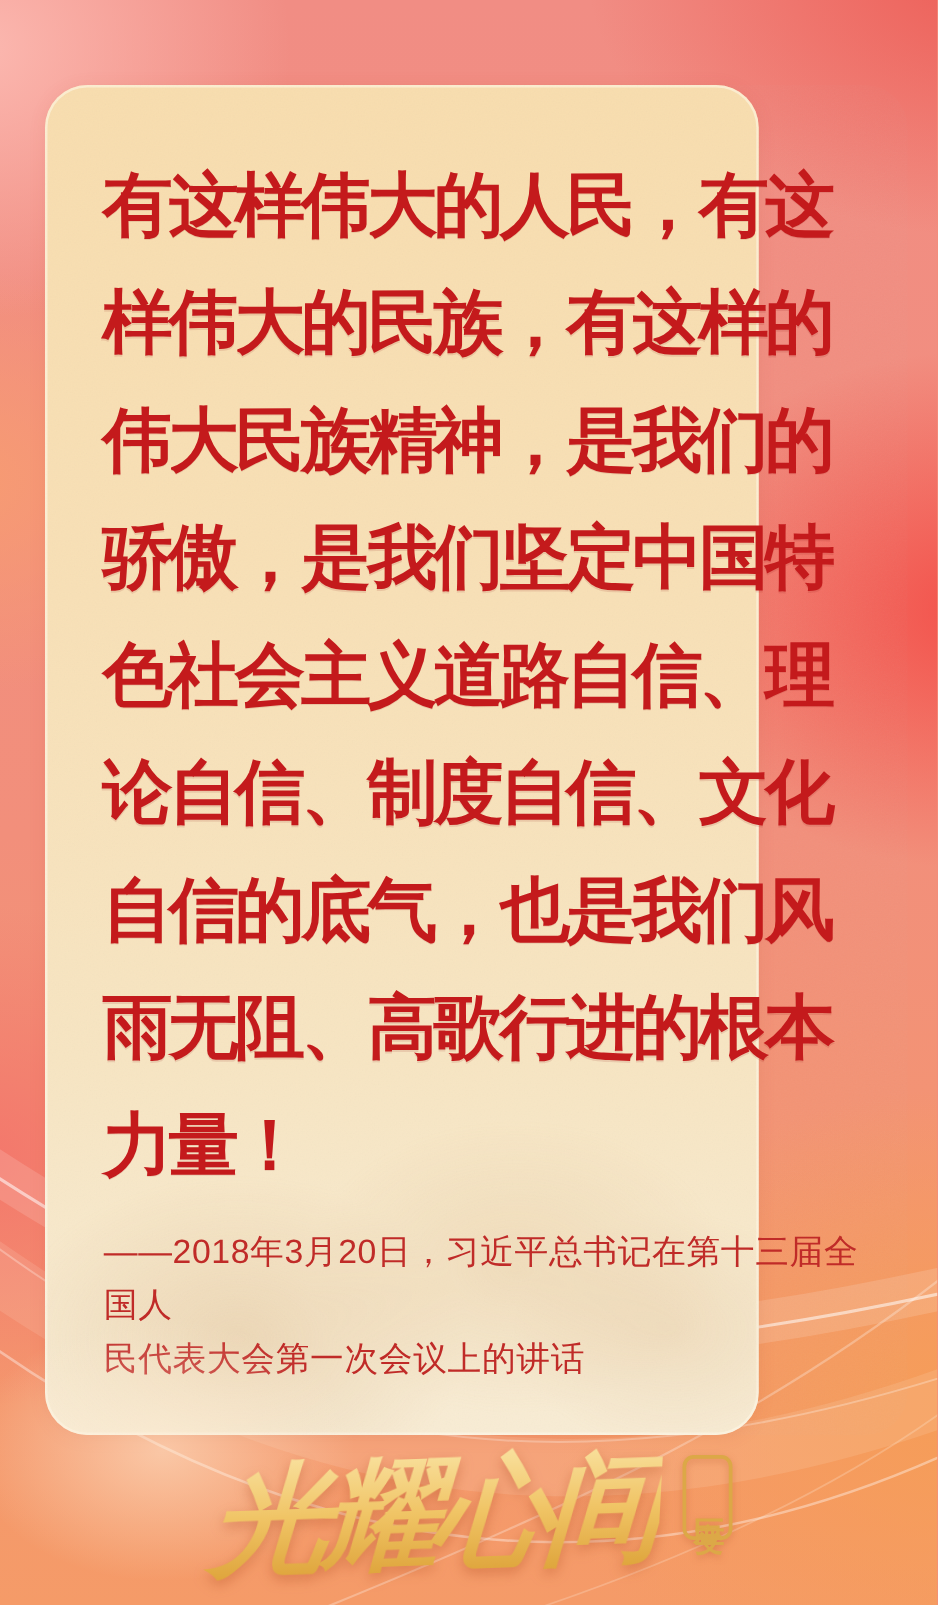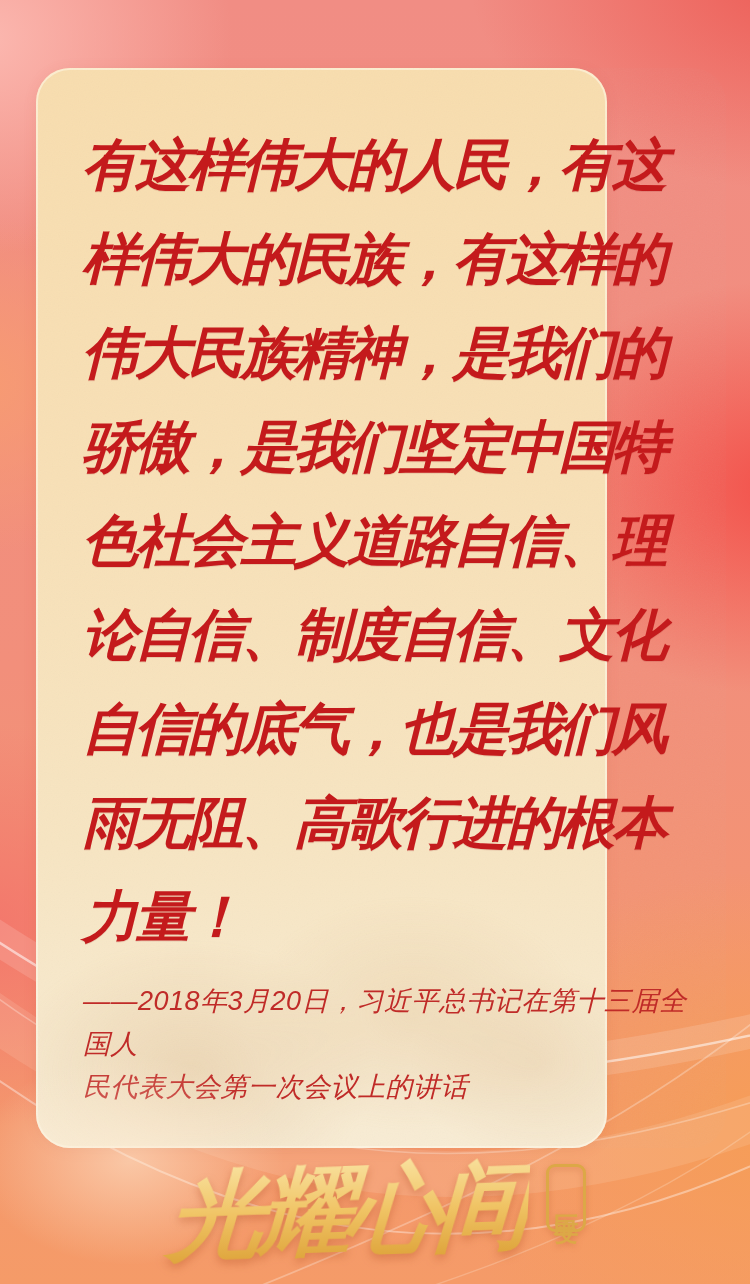--- a/index.html
+++ b/index.html
@@ -18,21 +18,20 @@
       radial-gradient(58% 26% at -2% 72%,  rgba(243,112,106,0.80),rgba(243,112,106,0) 60%),
       radial-gradient(72% 30% at 106% 88%, rgba(246,158,85,0.95), rgba(246,158,85,0) 68%),
       linear-gradient(180deg,#f18d84 0%,#f28f7b 52%,#f59b68 100%);
   }
   .streaks{position:absolute;left:0;top:0;width:750px;height:1284px;}
   .card{
     position:absolute;left:36px;top:68px;width:571px;height:1080px;
     border-radius:34px;
     background:linear-gradient(180deg,#f8ddae 0%,#f8e0b6 38%,#f7e5c2 72%,#f8ecd4 100%);
     box-shadow:inset 0 0 0 2px rgba(255,250,235,0.55), 0 2px 14px rgba(190,70,50,0.10);
-    font-style:italic;
   }
   .watermark{
     position:absolute;left:0;right:0;bottom:0;height:320px;
     border-radius:0 0 34px 34px;
     background:
       radial-gradient(46% 58% at 27% 76%, rgba(205,160,110,0.26), rgba(205,160,110,0) 70%),
       radial-gradient(42% 52% at 66% 58%, rgba(212,170,120,0.20), rgba(212,170,120,0) 70%),
       radial-gradient(32% 42% at 88% 74%, rgba(205,160,110,0.17), rgba(205,160,110,0) 70%);
     filter:blur(3px);
   }

